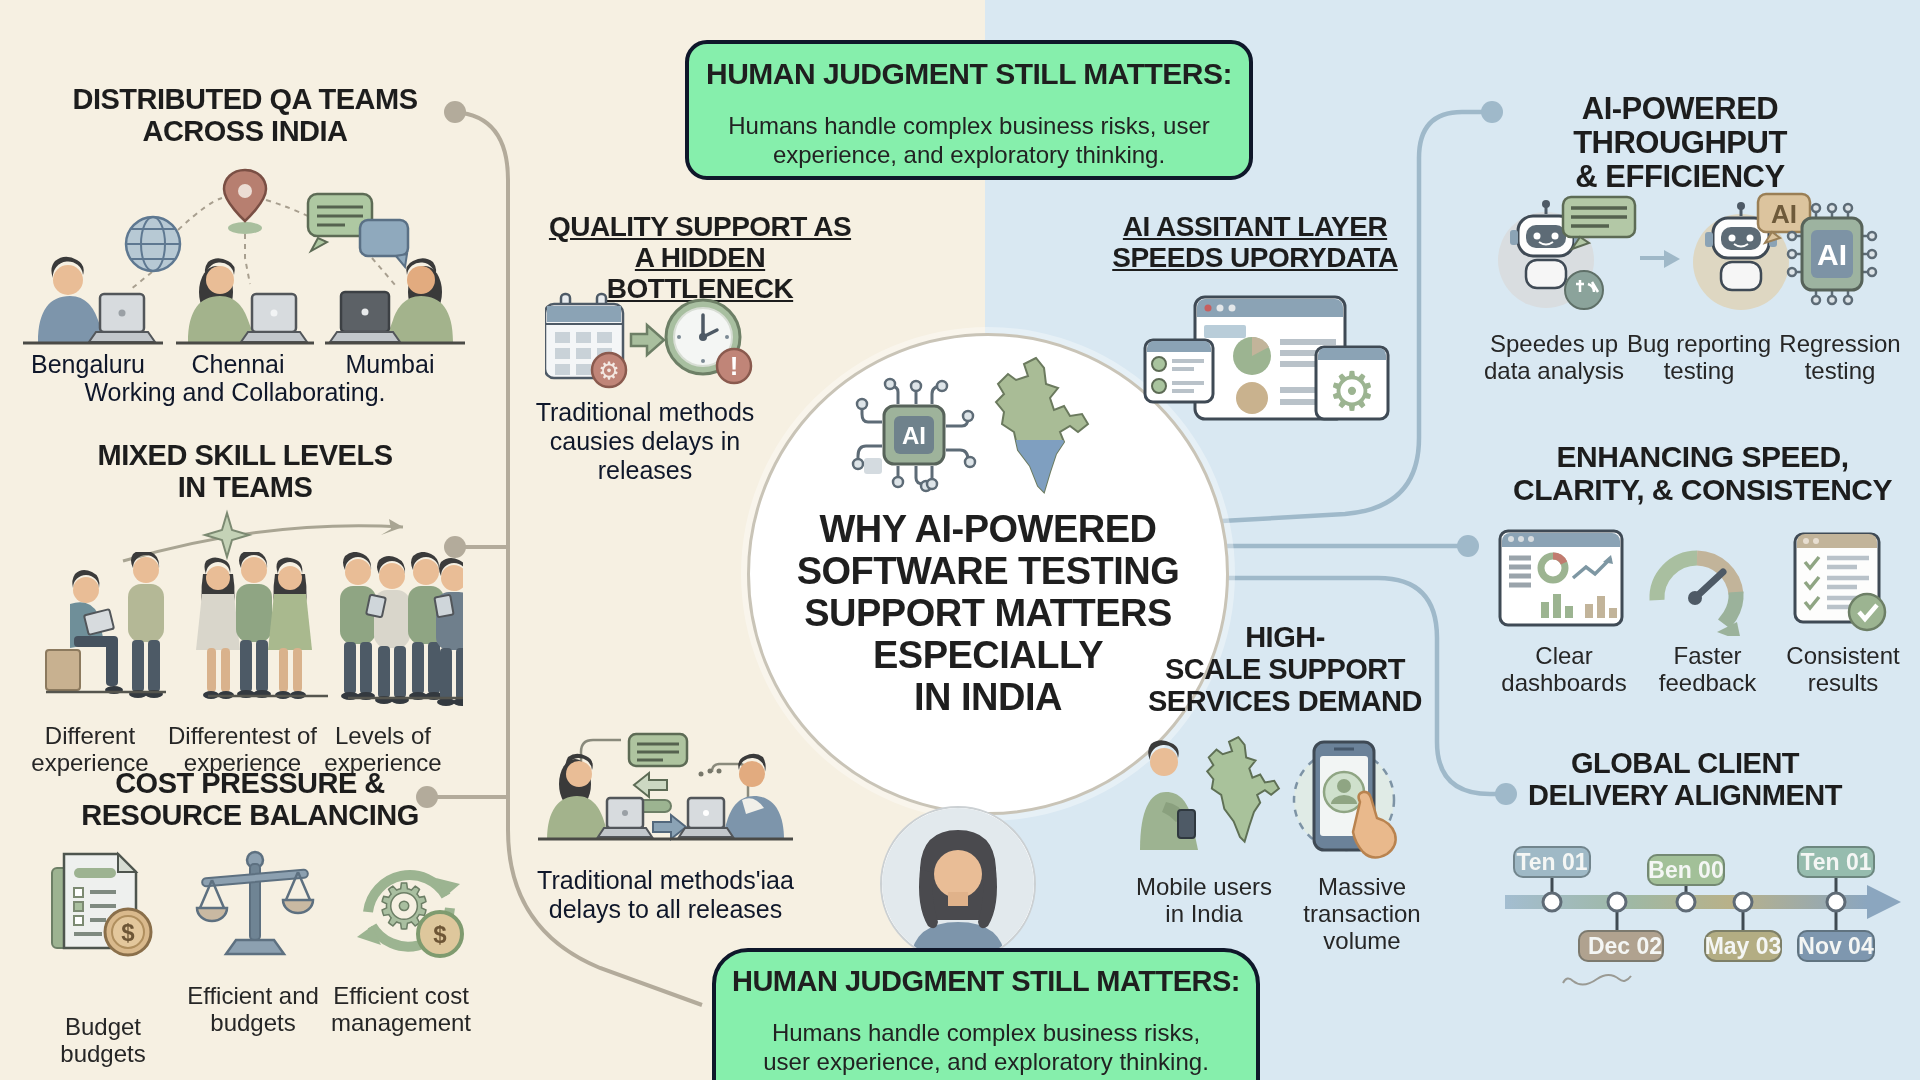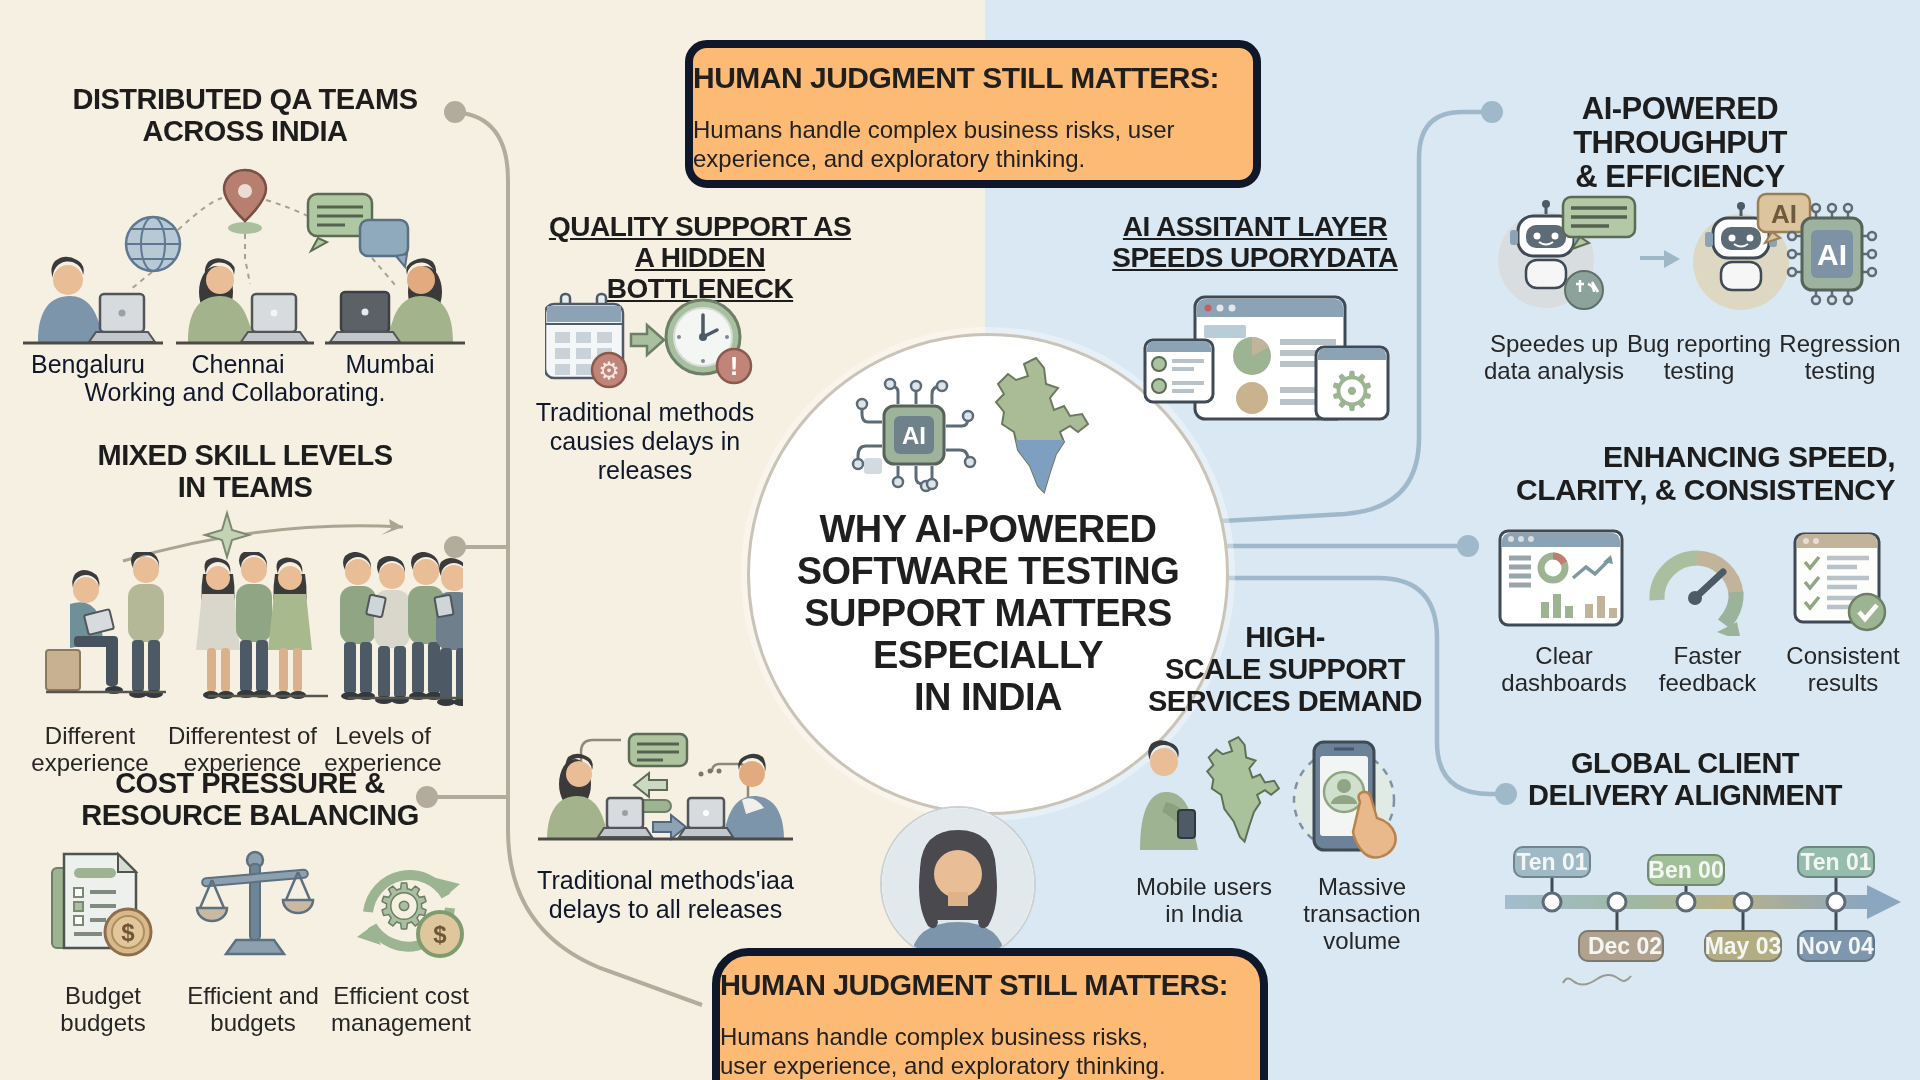--- a/index.html
+++ b/index.html
@@ -3,24 +3,24 @@
 <meta charset="utf-8">
 <style>
   html,body{margin:0;padding:0;background:#888;}
   #stage{position:relative;width:1920px;height:1080px;overflow:hidden;
          font-family:"Liberation Sans",sans-serif;color:#1f1f1f;user-select:none;}
   .bg{position:absolute;top:0;height:1080px;}
   #bg-left{left:0;width:985px;background:#f6f0e2;}
   #bg-right{left:985px;width:935px;background:#d9e8f2;}
   .abs{position:absolute;}
   .sec-title{font-weight:bold;text-align:center;line-height:1.1;letter-spacing:-0.5px;color:#1d1d1d;}
-  .t29{font-size:29px;} .t28{font-size:28px;text-decoration:underline;} .t30{font-size:30px;text-align:right;} .t31{font-size:31px;}
+  .t29{font-size:29px;} .t28{font-size:28px;text-decoration:underline;} .t30{font-size:30px;} .t31{font-size:31px;}
   .lbl{font-size:24px;line-height:1.13;text-align:center;color:#262626;}
   .lbl25{font-size:25px;line-height:1.15;text-align:center;color:#0f172a;}
-  .card{background:#fdba74;border:8px solid #0f172a;border-radius:22px;}
+  .card{background:#86efac;border:4px solid #0f172a;border-radius:22px;text-align:center;}
   .card-title{font-weight:bold;font-size:30px;letter-spacing:-0.5px;margin-top:13px;}
   .card-body{font-size:24px;line-height:1.22;margin-top:20px;color:#222;}
   #center-circle{left:747px;top:333px;width:476px;height:476px;border-radius:50%;
     background:#ffffff;border:3px solid #c9c4b7;box-shadow:0 0 0 6px rgba(255,255,255,.35);}
   #center-title{position:absolute;left:0;top:172px;width:100%;text-align:center;
     font-weight:bold;font-size:38px;line-height:42px;letter-spacing:-0.5px;}
   #avatar-wrap{left:880px;top:806px;width:152px;height:152px;border-radius:50%;
     background:#ffffff;border:2px solid #cbd0d3;overflow:hidden;}
   #bottom-card{left:712px;top:948px;width:540px;height:140px;border-radius:36px 36px 0 0;}
   .badge{position:absolute;width:78px;height:32px;border-radius:10px;color:#f4f6f4;
@@ -291,21 +291,21 @@
     <g transform="translate(312,0)">
       <path d="M16,62 a42,42 0 0 1 78,-16" stroke="#9cb491" stroke-width="10" fill="none"></path>
       <path d="M94,46 l14,-12 l-24,-6 z" fill="#9cb491"></path>
       <path d="M98,58 a42,42 0 0 1 -78,18" stroke="#9cb491" stroke-width="10" fill="none"></path>
       <path d="M20,76 l-15,11 l24,8 z" fill="#9cb491"></path>
       <text x="52" y="78" text-anchor="middle" font-size="62" font-family="DejaVu Sans" fill="#a9bfa0" stroke="#6d7f66" stroke-width="1.5">⚙</text>
       <circle cx="88" cy="84" r="22" fill="#dec79c" stroke="#7f9b6f" stroke-width="4"></circle>
       <text x="88" y="93" text-anchor="middle" font-size="24" font-weight="bold" fill="#6e5636">$</text>
     </g>
   </svg>
-  <div class="abs lbl" style="left:28px;top:982px;width:150px">Budget budgets</div>
+  <div class="abs lbl" style="left:28px;top:1013px;width:150px">Budget budgets</div>
   <div class="abs lbl" style="left:173px;top:982px;width:160px">Efficient and budgets</div>
   <div class="abs lbl" style="left:322px;top:982px;width:158px">Efficient cost management</div>
 
   <div class="abs sec-title t28" style="left:540px;top:212px;width:320px">
     <div>QUALITY SUPPORT AS</div>
     <div>A HIDDEN BOTTLENECK</div>
   </div>
   <svg class="abs" style="left:545px;top:292px" width="215" height="104">
     <g>
       <rect x="16" y="2" width="9" height="18" rx="4" fill="#e8ecef" stroke="#4e5a66" stroke-width="2.5"></rect>

